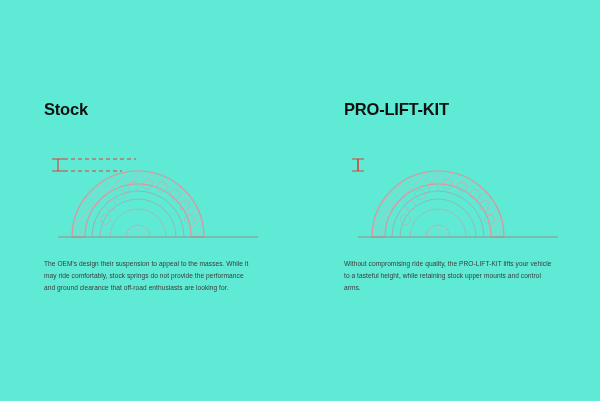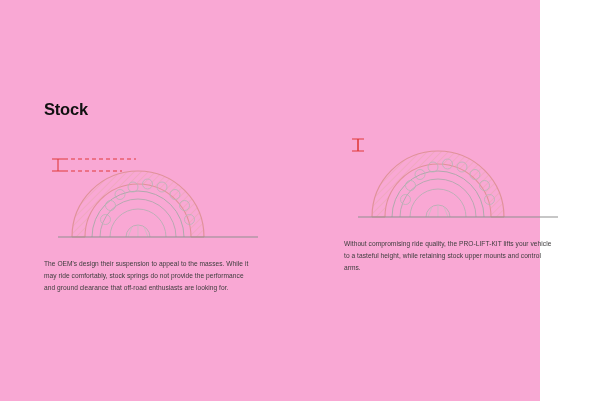--- a/index.html
+++ b/index.html
@@ -9,23 +9,23 @@
   }
   body {
     width: 600px;
     height: 401px;
     font-family: "Liberation Sans", sans-serif;
     color: #1b1b1b;
     overflow: hidden;
   }
   .page {
     position: relative;
-    width: 540px;
-    height: 401px;
-    background: #f9a8d4;
+    width: 600px;
+    height: 401px;
+    background: #5eead4;
   }
   .panels {
     position: absolute;
     top: 0;
     left: 0;
     width: 600px;
     height: 401px;
     display: flex;
     flex-direction: row;
   }
@@ -130,20 +130,21 @@
             </g>
           </svg>
         </div>
 
         <p class="caption">The OEM's design their suspension to appeal to the masses. While it may ride comfortably, stock springs do not provide the performance and ground clearance that off-road enthusiasts are looking for.</p>
       </div>
     </div>
 
     <div class="panel">
       <div class="panel-inner">
+        <h2 class="panel-title">PRO-LIFT-KIT</h2>
 
         <div class="figure">
           <svg width="224" height="112" viewBox="0 0 224 112" xmlns="http://www.w3.org/2000/svg">
             <defs>
               <pattern id="hatchR" width="5" height="5" patternTransform="rotate(45)" patternUnits="userSpaceOnUse">
                 <line x1="0" y1="0" x2="0" y2="5" stroke="#e8a7ad" stroke-width="1"></line>
               </pattern>
               <clipPath id="clipTireR">
                 <path d="M 28 103 A 66 66 0 0 1 160 103 L 160 103 L 28 103 Z"></path>
               </clipPath>

